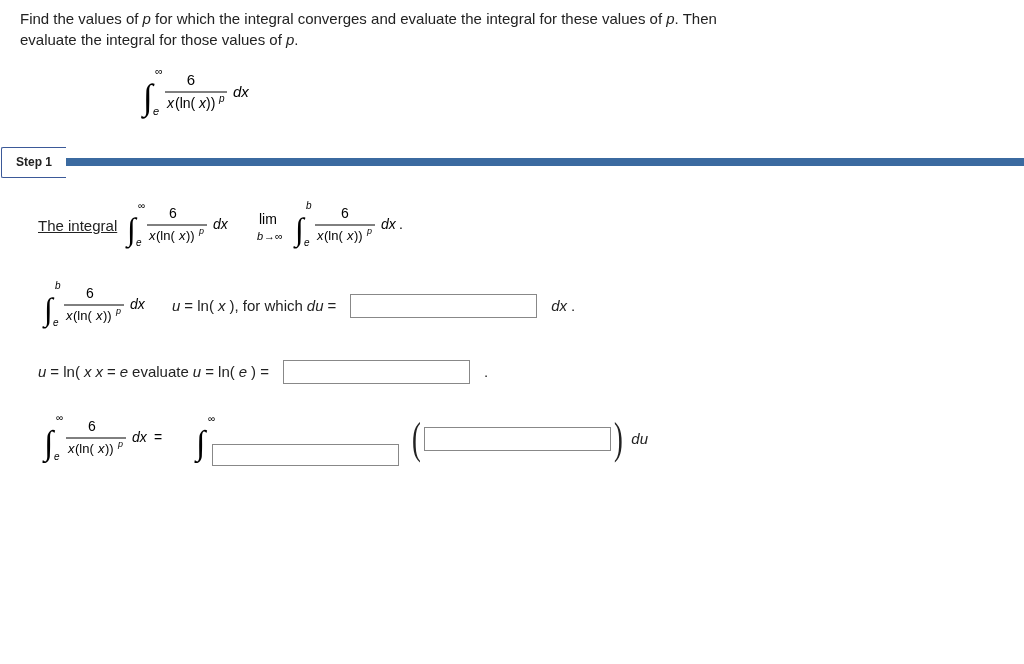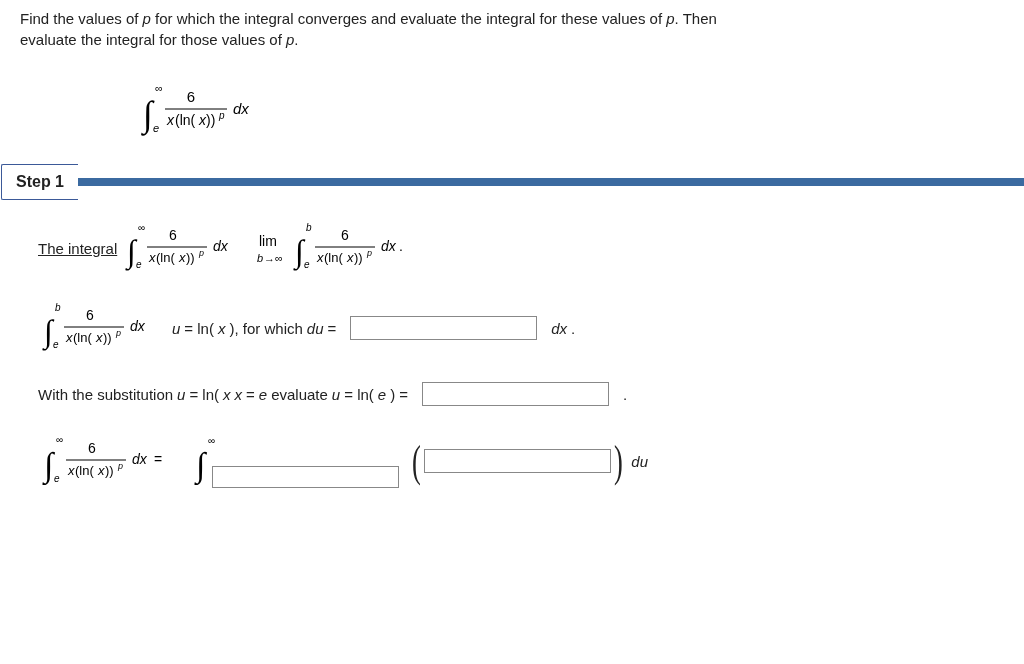--- a/index.html
+++ b/index.html
@@ -9,21 +9,21 @@
     }
     body {
       font-family: Arial, Helvetica, sans-serif;
       font-size: 15px;
       color: #222;
       background: #fff;
       padding: 8px 20px;
       line-height: 1.4;
     }
     .problem-statement {
-      margin-bottom: 32px;
+      margin-bottom: 15px;
     }
     .problem-statement i, .math-i {
       font-style: italic;
     }
     .main-integral {
       margin: 6px 0 26px 115px;
     }
     .integral-svg {
       display: inline-block;
       vertical-align: middle;
@@ -34,21 +34,21 @@
       margin-bottom: 22px;
       margin-left: -20px;
       margin-right: -20px;
     }
     .step-label {
       background: #fff;
       border: 1px solid #3b5998;
       border-right: none;
       border-radius: 2px 0 0 2px;
       padding: 6px 14px;
-      font-size: 16px;
+      font-size: 12px;
       font-weight: bold;
       color: #222;
       margin-left: 1px;
     }
     .step-line {
       flex: 1;
       height: 8px;
       background: #3b6aa0;
     }
     .content {
@@ -175,21 +175,20 @@
       <i>du</i>
       <span> =</span>
     <span style="width:6px"></span>
     <input type="text" class="input-box wide" style="">
     <span style="width:6px"></span>
     <i>dx</i>
       <span>.</span>
   </div>
 
   <div class="row">
-    <span>With the substitution </span>
       <i>u</i>
       <span> = ln(</span>
       <i>x</i>
       <i>x</i>
       <span> = </span>
       <i>e</i>
       <span> evaluate </span>
       <i>u</i>
       <span> = ln(</span>
       <i>e</i>

